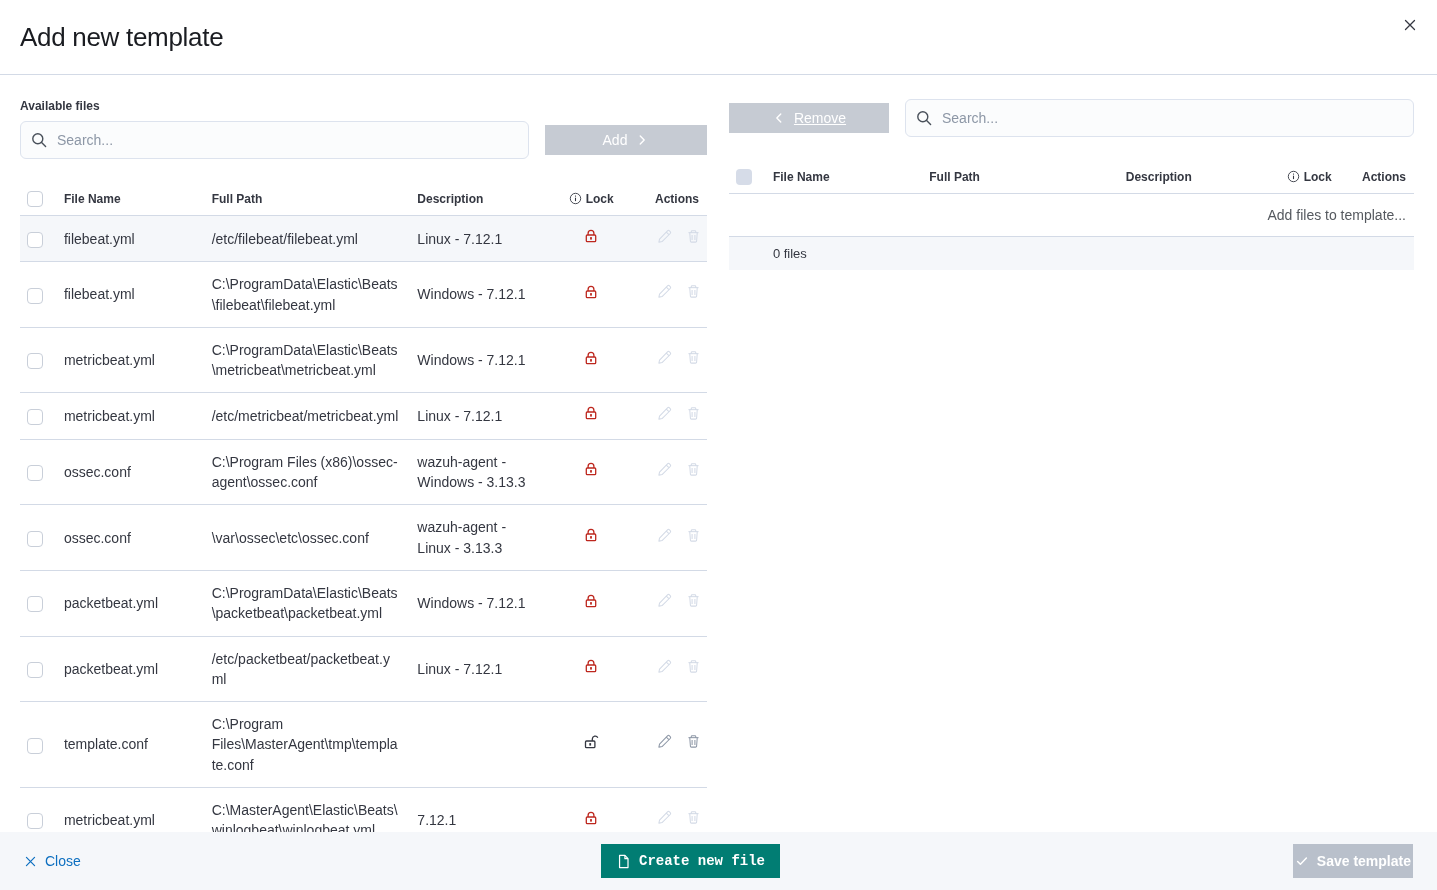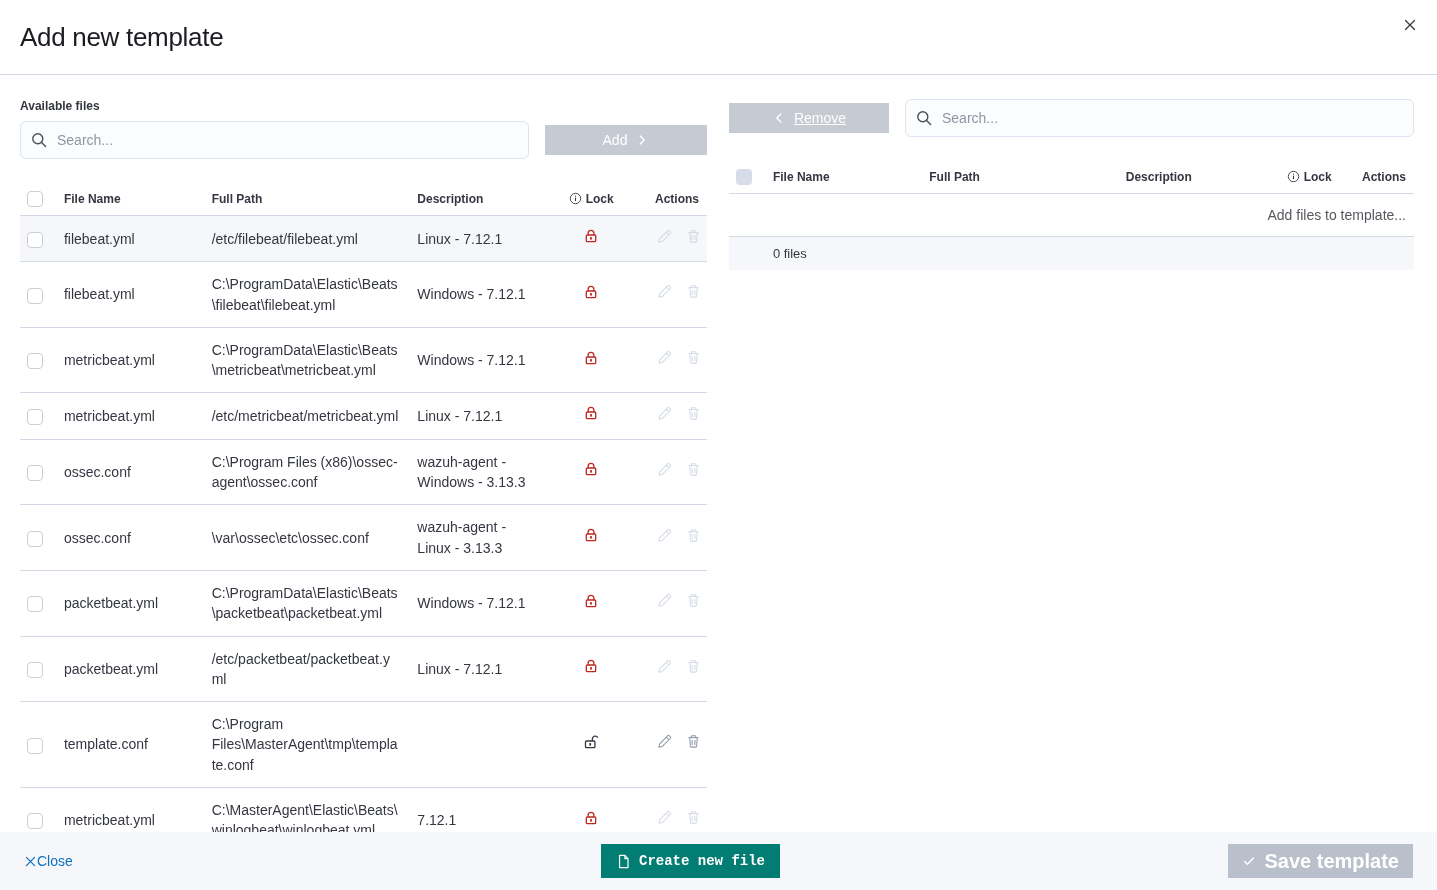--- a/index.html
+++ b/index.html
@@ -82,30 +82,30 @@
     width: 16px; height: 16px; border-radius: 4px; background: #d6dce8; display: inline-block; vertical-align: middle;
   }
   .info-glyph { display: inline-flex; vertical-align: -2px; margin-right: 4px; color: #343741; }
 
   
   .footer-bar {
     position: absolute; left: 0; right: 0; bottom: 0; height: 58px;
     background: #f5f7fa; display: flex; align-items: center; padding: 0 24px;
   }
   .close-link {
-    color: #0d6fc0; font-size: 14px; display: inline-flex; align-items: center; 
+    color: #0d6fc0; font-size: 14px; display: inline-flex; align-items: center; gap: 8px;
     background: none; border: none; cursor: pointer; font-family: inherit; padding: 0;
   }
   .btn-create {
     position: absolute; left: 601px; height: 34px; padding: 0 15px;
     background: #017D73; color: #fff; font-weight: 700; font-size: 14px; font-family: Liberation Mono, monospace;
   }
   .btn-save {
-    margin-left: auto; height: 34px; padding: 0 14px;
-    background: #b9c0cb; color: #fff; font-weight: 700; font-size: 20px; cursor: not-allowed;
+    margin-left: auto; height: 34px; padding: 0 2px;
+    background: #b9c0cb; color: #fff; font-weight: 700; font-size: 14px; cursor: not-allowed;
   }
 </style>
 </head>
 <body>
 
 <div class="modal-header">
   <div class="modal-title">Add new template</div>
   <button class="header-close">
     <svg viewBox="0 0 16 16" width="16" height="16">
         <path d="M3.5 3.5l9 9M12.5 3.5l-9 9" stroke="currentColor" stroke-width="1.3" stroke-linecap="round" fill="none"></path>

